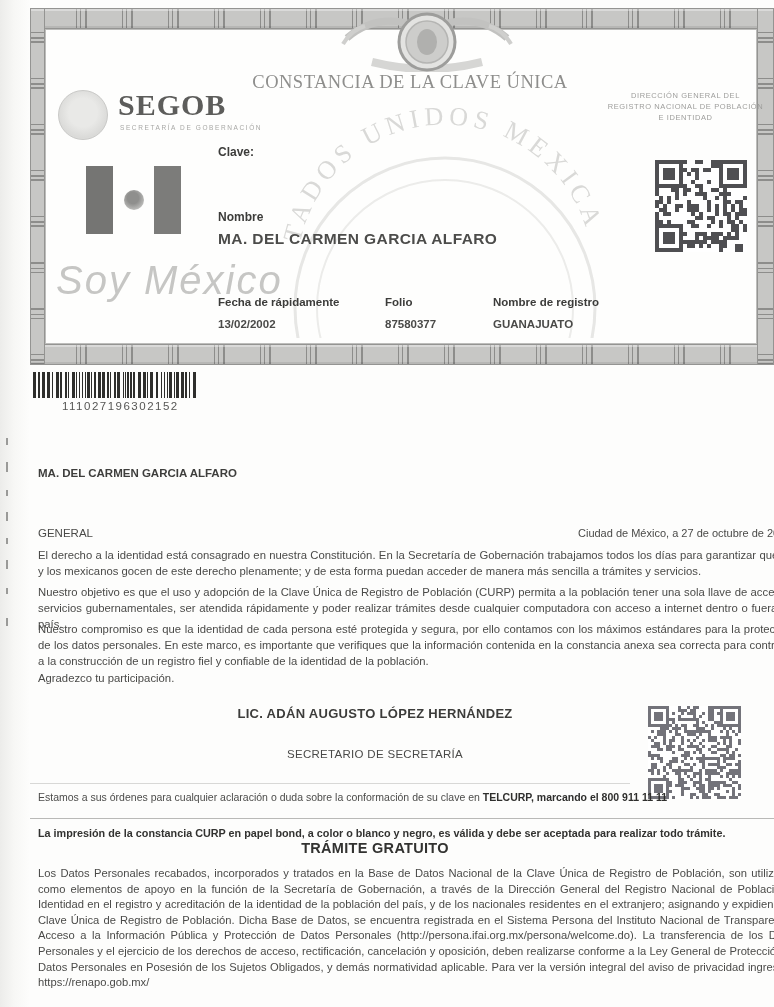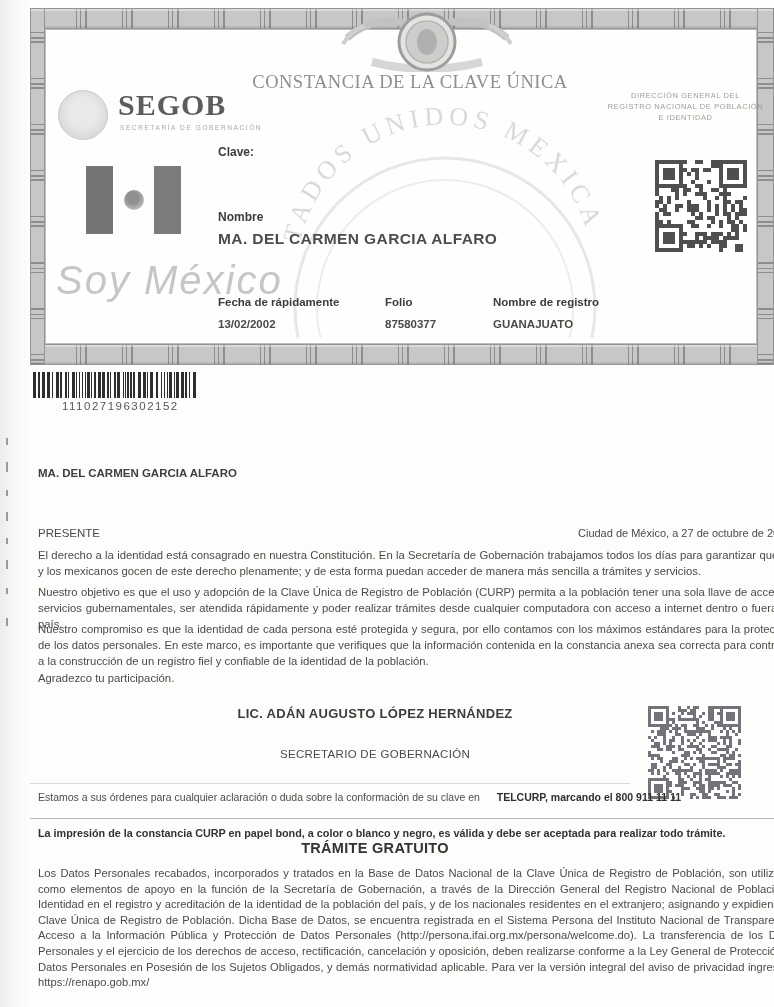--- a/index.html
+++ b/index.html
@@ -68,21 +68,21 @@
   .letter{position:absolute;left:0;top:0;width:100%;height:100%;}
   .recipient{position:absolute;left:38px;top:467px;font-size:11.5px;font-weight:bold;color:#3e3e3c;}
   .presente{position:absolute;left:38px;top:527px;font-size:11.5px;color:#4a4a48;}
   .dateline{position:absolute;left:578px;top:527px;font-size:11px;color:#4a4a48;white-space:nowrap;}
   .para{position:absolute;left:38px;width:758px;font-size:11.3px;line-height:16px;color:#4a4a48;text-align:justify;margin:0;}
   .closing{position:absolute;left:38px;top:672px;font-size:11.3px;color:#4a4a48;}
   .sig-name{position:absolute;left:110px;top:706px;width:530px;text-align:center;font-size:13px;font-weight:bold;color:#3c3c3a;letter-spacing:.3px;}
   .sig-title{position:absolute;left:110px;top:748px;width:530px;text-align:center;font-size:11.5px;color:#4a4a48;letter-spacing:.3px;}
   .rule{position:absolute;background:#b9b9b7;height:1px;}
   .contact{position:absolute;left:38px;top:791px;font-size:10.5px;color:#4c4c4a;white-space:nowrap;}
-  .contact b{color:#2f2f2d;margin-left:14px;}
+  .contact b{color:#2f2f2d;}
   .print-notice{position:absolute;left:38px;top:827px;font-size:10.8px;font-weight:bold;color:#323230;white-space:nowrap;}
   .gratuito{position:absolute;left:110px;top:840px;width:530px;text-align:center;font-size:14.5px;font-weight:bold;color:#323230;letter-spacing:.3px;}
   .privacy{position:absolute;left:38px;top:866px;width:760px;font-size:11.2px;line-height:15.6px;color:#4a4a48;text-align:justify;margin:0;}
   
   .tick{position:absolute;left:6px;width:2px;background:#9a9a98;}
 </style>
 </head>
 <body>
 
 <div class="sheet">
@@ -430,30 +430,30 @@
   <div class="tick" style="top:462px;height:10px;"></div>
   <div class="tick" style="top:490px;height:6px;"></div>
   <div class="tick" style="top:512px;height:9px;"></div>
   <div class="tick" style="top:538px;height:6px;"></div>
   <div class="tick" style="top:560px;height:9px;"></div>
   <div class="tick" style="top:588px;height:6px;"></div>
   <div class="tick" style="top:618px;height:8px;"></div>
 
   <div class="letter">
     <div class="recipient">MA. DEL CARMEN GARCIA ALFARO</div>
-    <div class="presente">PRESENTE</div>
+    <div class="presente">GENERAL</div>
     <div class="dateline">Ciudad de México, a 27 de octubre de 202</div>
 
     <p class="para" style="top:547px;">El derecho a la identidad está consagrado en nuestra Constitución. En la Secretaría de Gobernación trabajamos todos los días para garantizar que las y los mexicanos gocen de este derecho plenamente; y de esta forma puedan acceder de manera más sencilla a trámites y servicios.</p>
     <p class="para" style="top:584px;">Nuestro objetivo es que el uso y adopción de la Clave Única de Registro de Población (CURP) permita a la población tener una sola llave de acceso a servicios gubernamentales, ser atendida rápidamente y poder realizar trámites desde cualquier computadora con acceso a internet dentro o fuera del país.</p>
     <p class="para" style="top:621px;">Nuestro compromiso es que la identidad de cada persona esté protegida y segura, por ello contamos con los máximos estándares para la protección de los datos personales. En este marco, es importante que verifiques que la información contenida en la constancia anexa sea correcta para contribuir a la construcción de un registro fiel y confiable de la identidad de la población.</p>
     <div class="closing">Agradezco tu participación.</div>
 
     <div class="sig-name">LIC. ADÁN AUGUSTO LÓPEZ HERNÁNDEZ</div>
-    <div class="sig-title">SECRETARIO DE GOBERNACIÓN</div>
+    <div class="sig-title">SECRETARIO DE SECRETARÍA</div>
 
     <div class="qr q2" style="left:648px;top:706px;width:93px;height:93px;">
         <i style="left:0px;top:0px;width:3px;height:3px"></i>
         <i style="left:3px;top:0px;width:3px;height:3px"></i>
         <i style="left:6px;top:0px;width:3px;height:3px"></i>
         <i style="left:15px;top:0px;width:3px;height:3px"></i>
         <i style="left:30px;top:0px;width:3px;height:3px"></i>
         <i style="left:39px;top:0px;width:3px;height:3px"></i>
         <i style="left:45px;top:0px;width:3px;height:3px"></i>
         <i style="left:48px;top:0px;width:3px;height:3px"></i>

